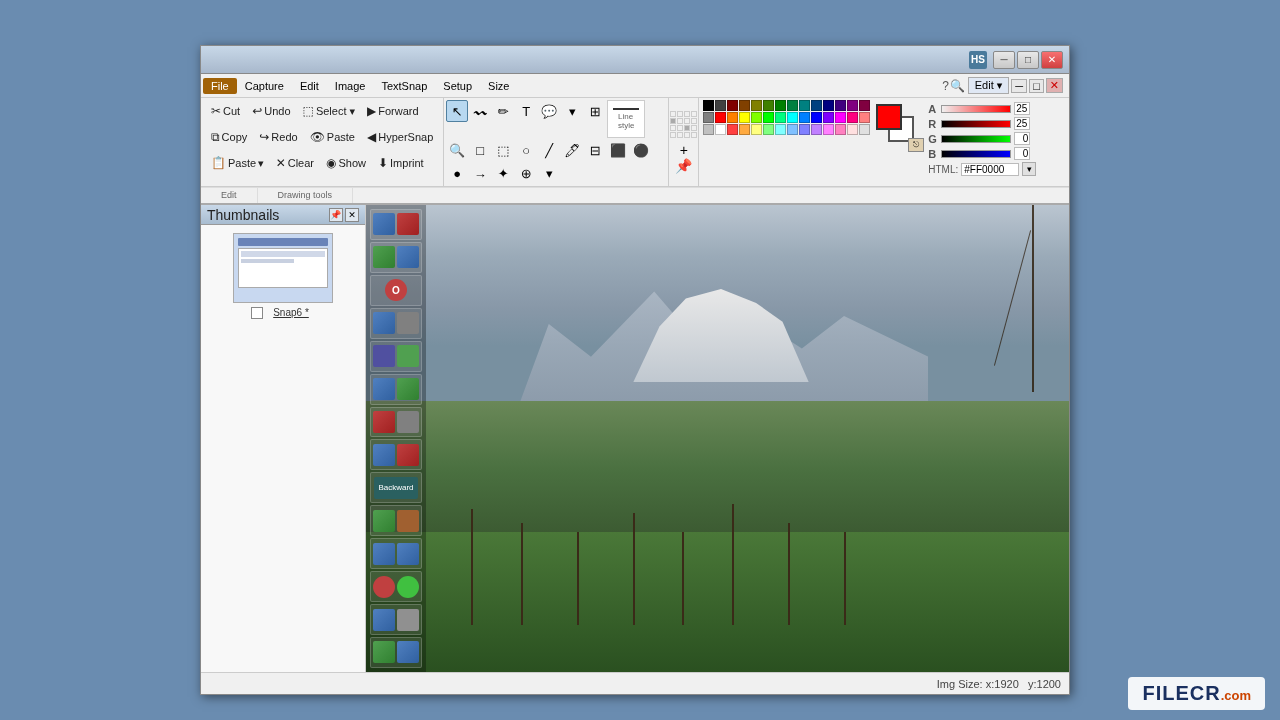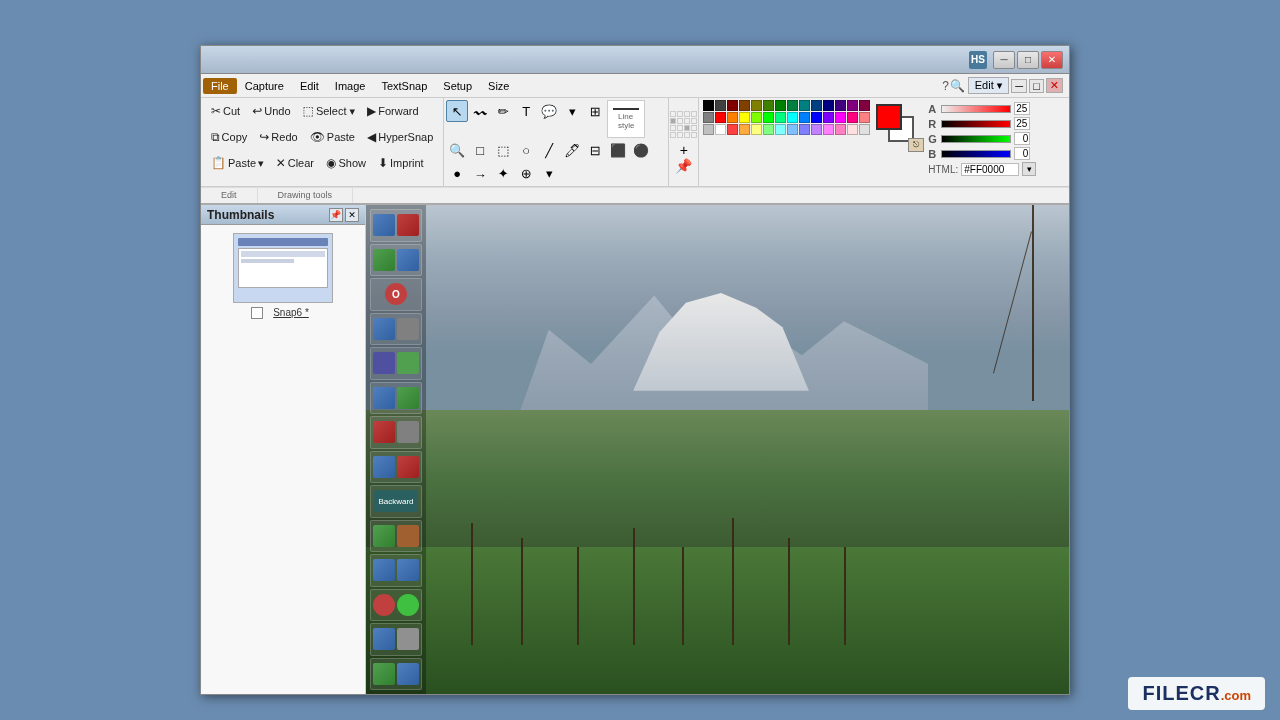--- a/index.html
+++ b/index.html
@@ -169,21 +169,21 @@
     }
     .thumbnails-header {
       background: linear-gradient(to bottom, #c8d8e8, #a8bcd0);
       padding: 3px 6px;
       display: flex;
       align-items: center;
       justify-content: space-between;
       border-bottom: 1px solid #999;
       height: 20px;
     }
-    .thumbnails-title { font-size: 12px; font-weight: bold; color: #222; }
+    .thumbnails-title { font-size: 14px; font-weight: normal; color: #222; }
     .thumbnails-header-btns { display: flex; gap: 2px; }
     .thumb-hbtn {
       width: 14px;
       height: 14px;
       border: 1px solid #888;
       background: #e0e8f0;
       cursor: pointer;
       display: flex;
       align-items: center;
       justify-content: center;
@@ -691,17 +691,25 @@
           </div>
           <div class="desk-icon">
             <div class="desk-icon-inner3"></div>
             <div class="desk-icon-inner"></div>
           </div>
         </div>
       </div>
     </div>
   </div>
 
+  <div class="status-bar">
+    <span class="status-text">
+      <span>Img Size:</span>
+      <span>x:</span><span>1920</span>
+      &nbsp;
+      <span>y:</span><span>1200</span>
+    </span>
+  </div>
 </div>
 
 <div style="position:fixed;bottom:10px;right:15px;background:rgba(255,255,255,0.92);padding:5px 14px;border-radius:4px;">
   <span style="font-size:20px;font-weight:900;color:#1a3060;letter-spacing:1px;">FILECR</span><span style="font-size:13px;font-weight:bold;color:#cc4400;">.com</span>
 </div>
 
 </body></html>

